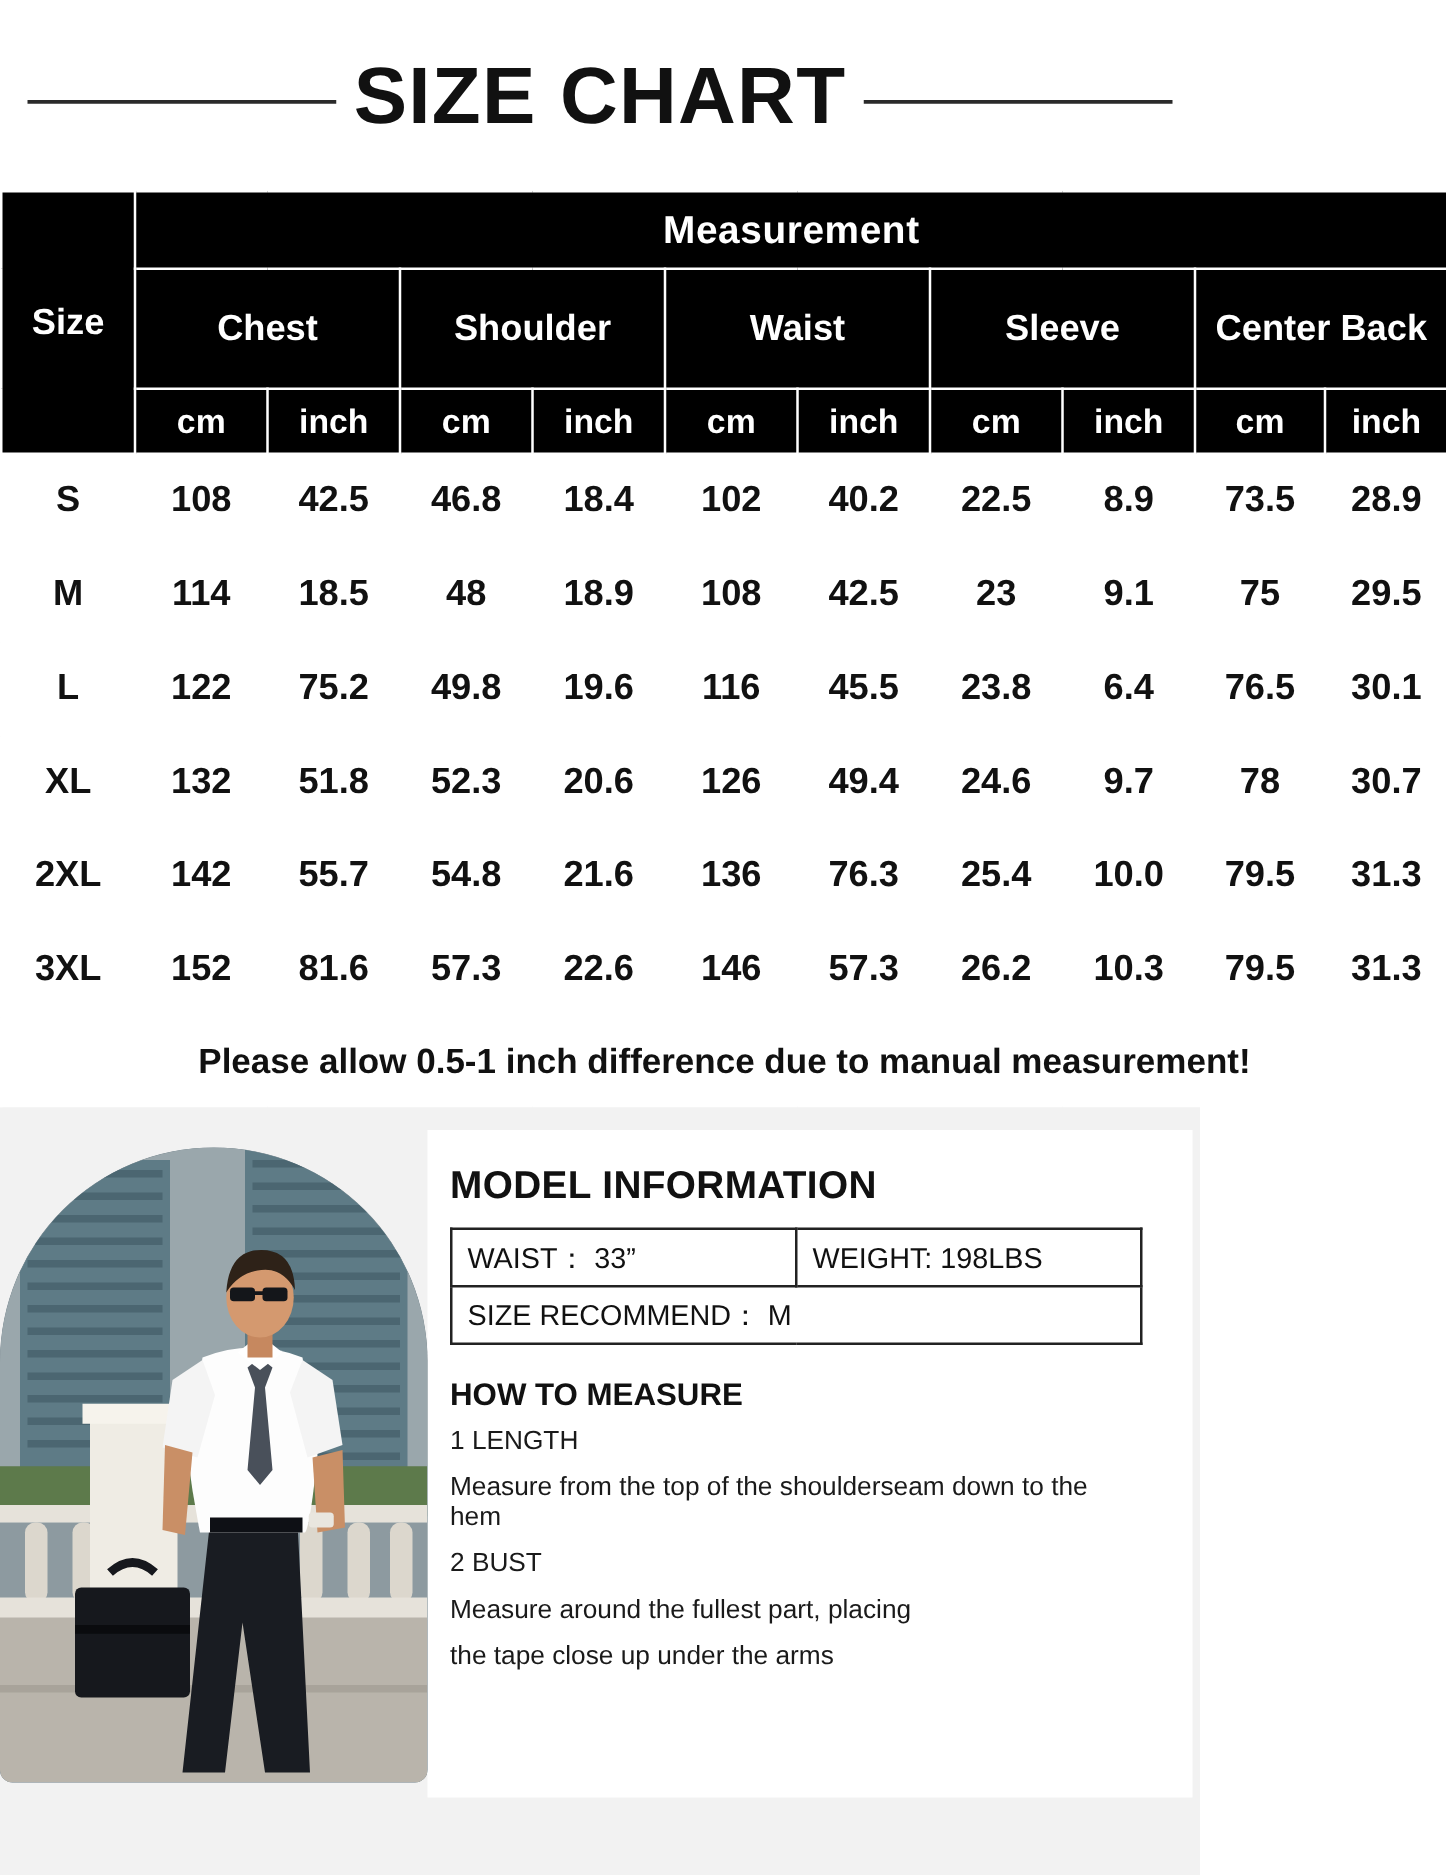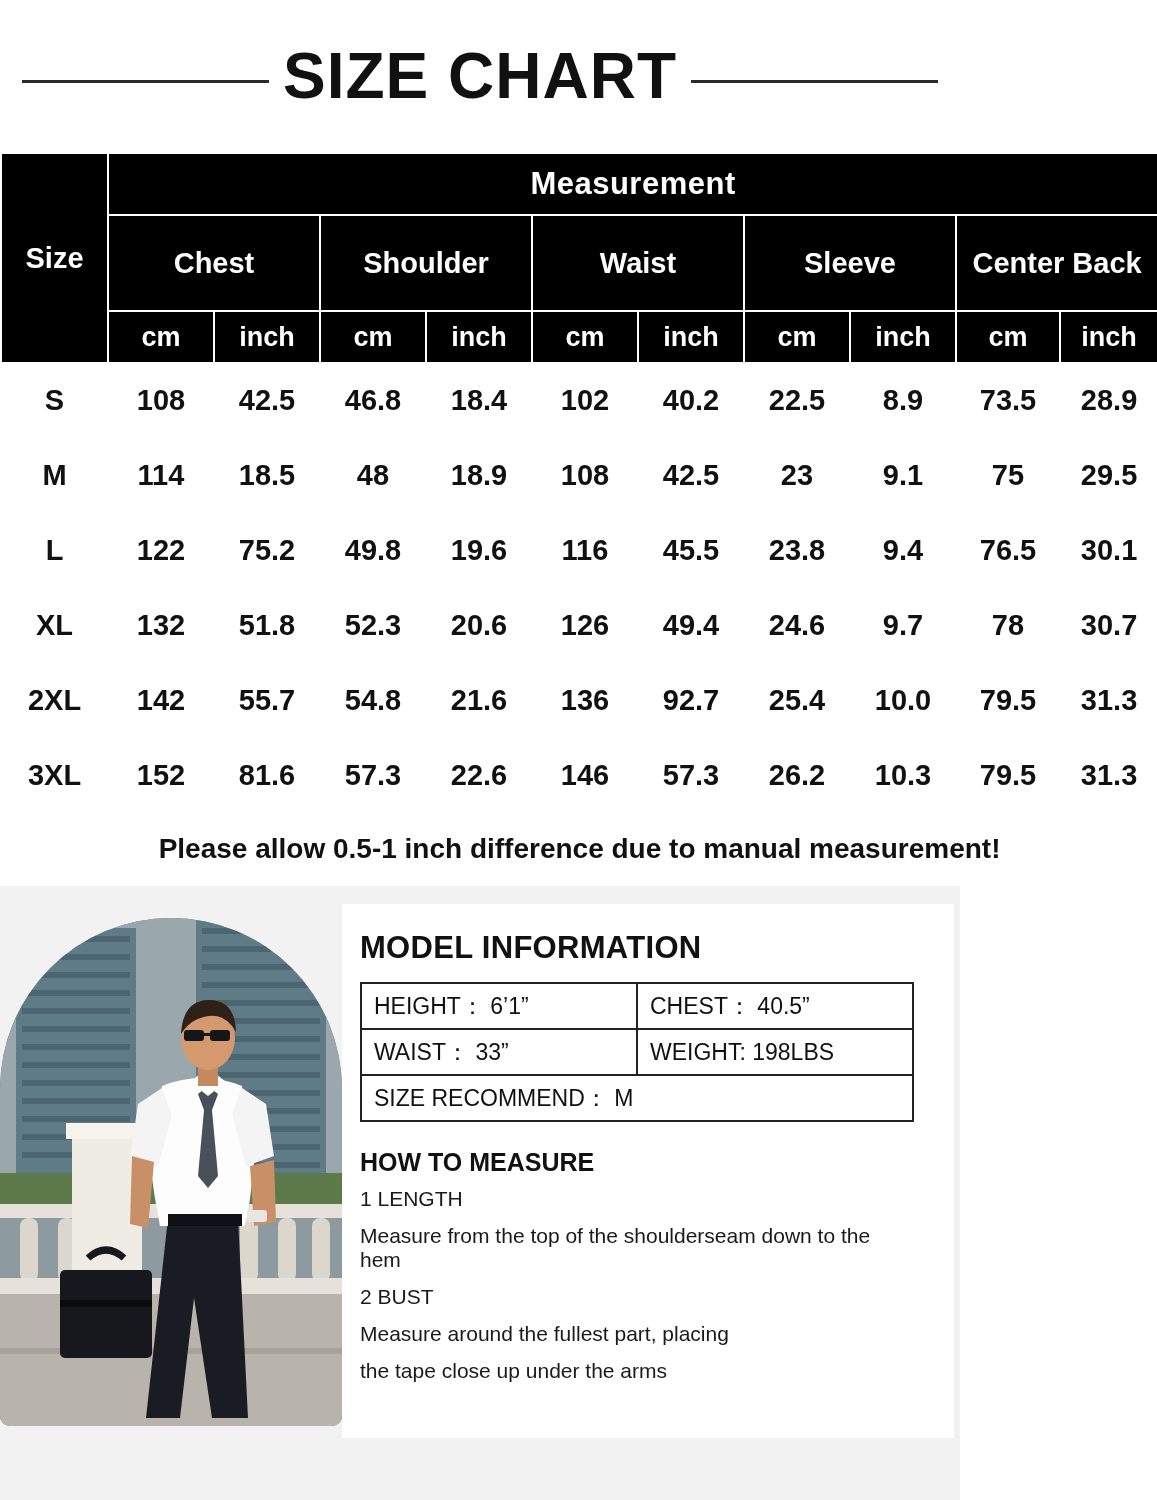--- a/index.html
+++ b/index.html
@@ -231,21 +231,21 @@
       </tr>
       <tr>
         <td class="body-cell">L</td>
         <td class="body-cell">122</td>
         <td class="body-cell">75.2</td>
         <td class="body-cell">49.8</td>
         <td class="body-cell">19.6</td>
         <td class="body-cell">116</td>
         <td class="body-cell">45.5</td>
         <td class="body-cell">23.8</td>
-        <td class="body-cell">9.4</td>
+        <td class="body-cell">6.4</td>
         <td class="body-cell">76.5</td>
         <td class="body-cell">30.1</td>
       </tr>
       <tr>
         <td class="body-cell">XL</td>
         <td class="body-cell">132</td>
         <td class="body-cell">51.8</td>
         <td class="body-cell">52.3</td>
         <td class="body-cell">20.6</td>
         <td class="body-cell">126</td>
@@ -255,21 +255,21 @@
         <td class="body-cell">78</td>
         <td class="body-cell">30.7</td>
       </tr>
       <tr>
         <td class="body-cell">2XL</td>
         <td class="body-cell">142</td>
         <td class="body-cell">55.7</td>
         <td class="body-cell">54.8</td>
         <td class="body-cell">21.6</td>
         <td class="body-cell">136</td>
-        <td class="body-cell">92.7</td>
+        <td class="body-cell">76.3</td>
         <td class="body-cell">25.4</td>
         <td class="body-cell">10.0</td>
         <td class="body-cell">79.5</td>
         <td class="body-cell">31.3</td>
       </tr>
       <tr>
         <td class="body-cell">3XL</td>
         <td class="body-cell">152</td>
         <td class="body-cell">81.6</td>
         <td class="body-cell">57.3</td>
@@ -399,30 +399,20 @@
       <div class="section-title">MODEL INFORMATION</div>
 
       <table class="model-table">
         <colgroup>
             <col style="width:276px">
             <col style="width:276px">
           </colgroup>
         <tbody>
           <tr>
             <td>
-              <span>HEIGHT：</span>
-              <span>6’1”</span>
-            </td>
-            <td>
-              <span>CHEST：</span>
-              <span>40.5”</span>
-            </td>
-          </tr>
-          <tr>
-            <td>
               <span>WAIST：</span>
               <span>33”</span>
             </td>
             <td>
               <span>WEIGHT:</span>
               <span>198LBS</span>
             </td>
           </tr>
           <tr>
             <td class="ctr" colspan="2">SIZE RECOMMEND：  M</td>

